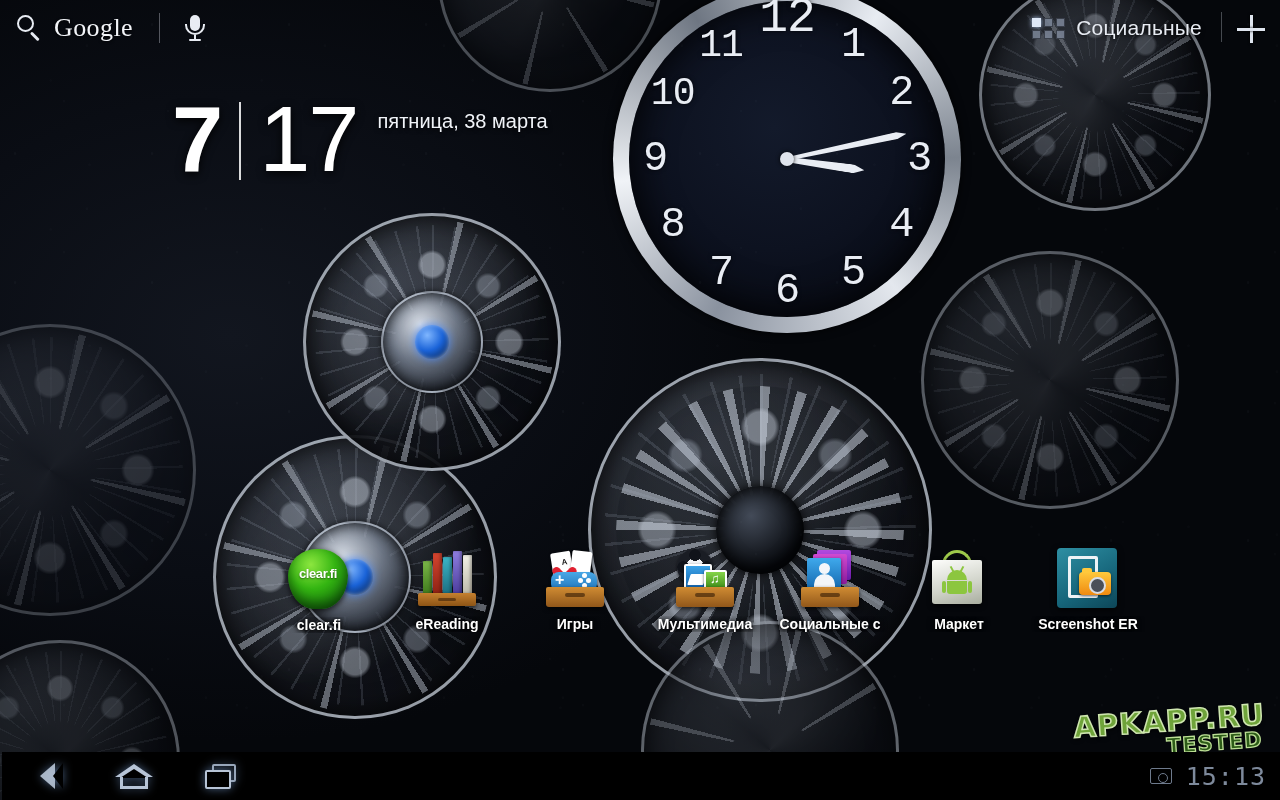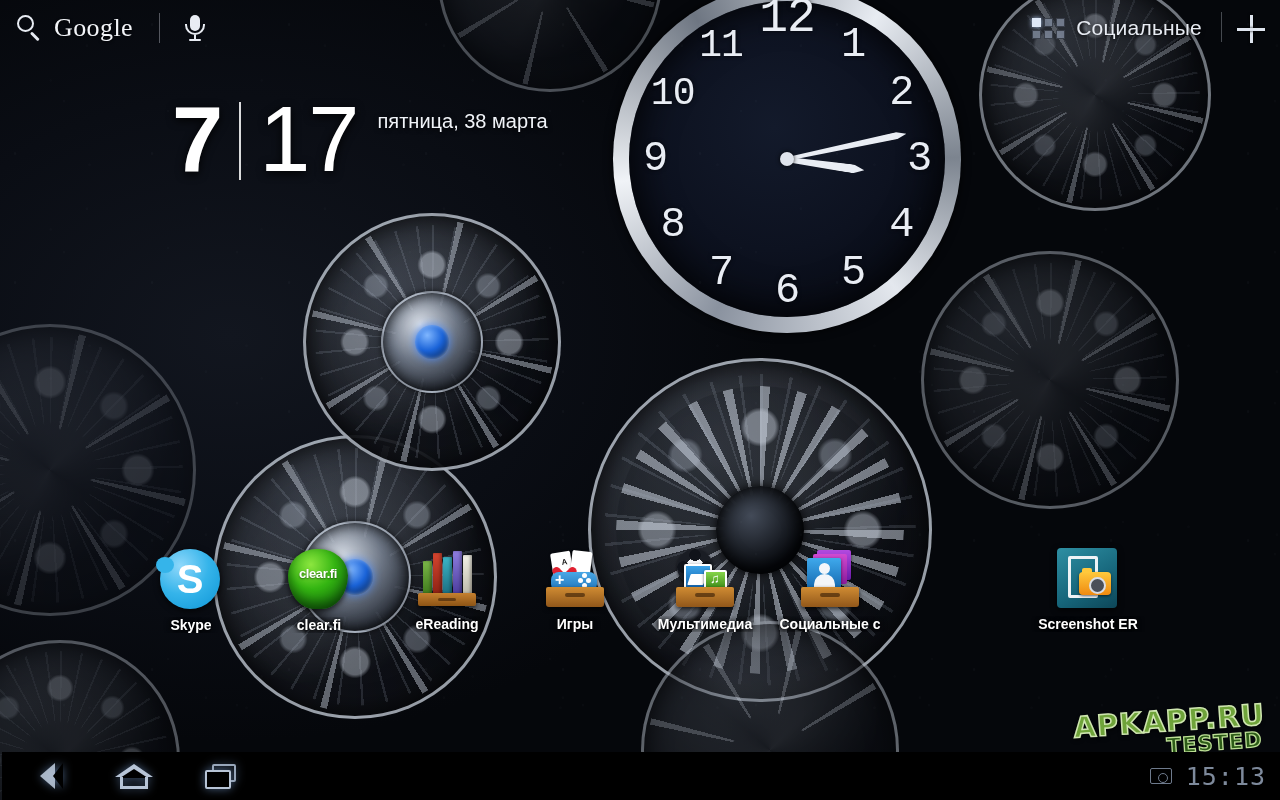--- a/index.html
+++ b/index.html
@@ -502,26 +502,20 @@
 
   <div id="clock-widget">
     <div class="big-digit" id="hh">7</div>
     <div id="clock-sep"></div>
     <div class="big-digit" id="mm">17</div>
     <div id="date-text">пятница, 38 марта</div>
   </div>
 
   <div id="app-row">
 
-    <div class="app" id="app-skype">
-      <div class="iconbox">
-          <div class="ic-skype"></div>
-        </div>
-      <div class="caption">Skype</div>
-    </div>
 
     <div class="app" id="app-clearfi">
       <div class="iconbox">
         <div class="ic-clearfi">
             <span>clear.fi</span>
           </div>
       </div>
       <div class="caption">clear.fi</div>
     </div>
 
@@ -571,20 +565,37 @@
         <div class="ic-folder">
           <div class="s-back"></div>
           <div class="s-back2"></div>
           <div class="s-card"></div>
           <div class="tray"></div>
         </div>
       </div>
       <div class="caption">Социальные с</div>
     </div>
 
+    <div class="app" id="app-market">
+      <div class="iconbox">
+        <div class="ic-market">
+          <div class="handle"></div>
+          <div class="bag"></div>
+          <div class="droid">
+            <div class="ant l"></div>
+              <div class="ant r"></div>
+            <div class="head"></div>
+              <div class="body"></div>
+            <div class="arm l"></div>
+              <div class="arm r"></div>
+          </div>
+        </div>
+      </div>
+      <div class="caption">Маркет</div>
+    </div>
 
     <div class="app" id="app-screenshot">
       <div class="iconbox">
         <div class="ic-shot">
             <div class="frame"></div>
             <div class="cam"></div>
           </div>
       </div>
       <div class="caption">Screenshot ER</div>
     </div>

